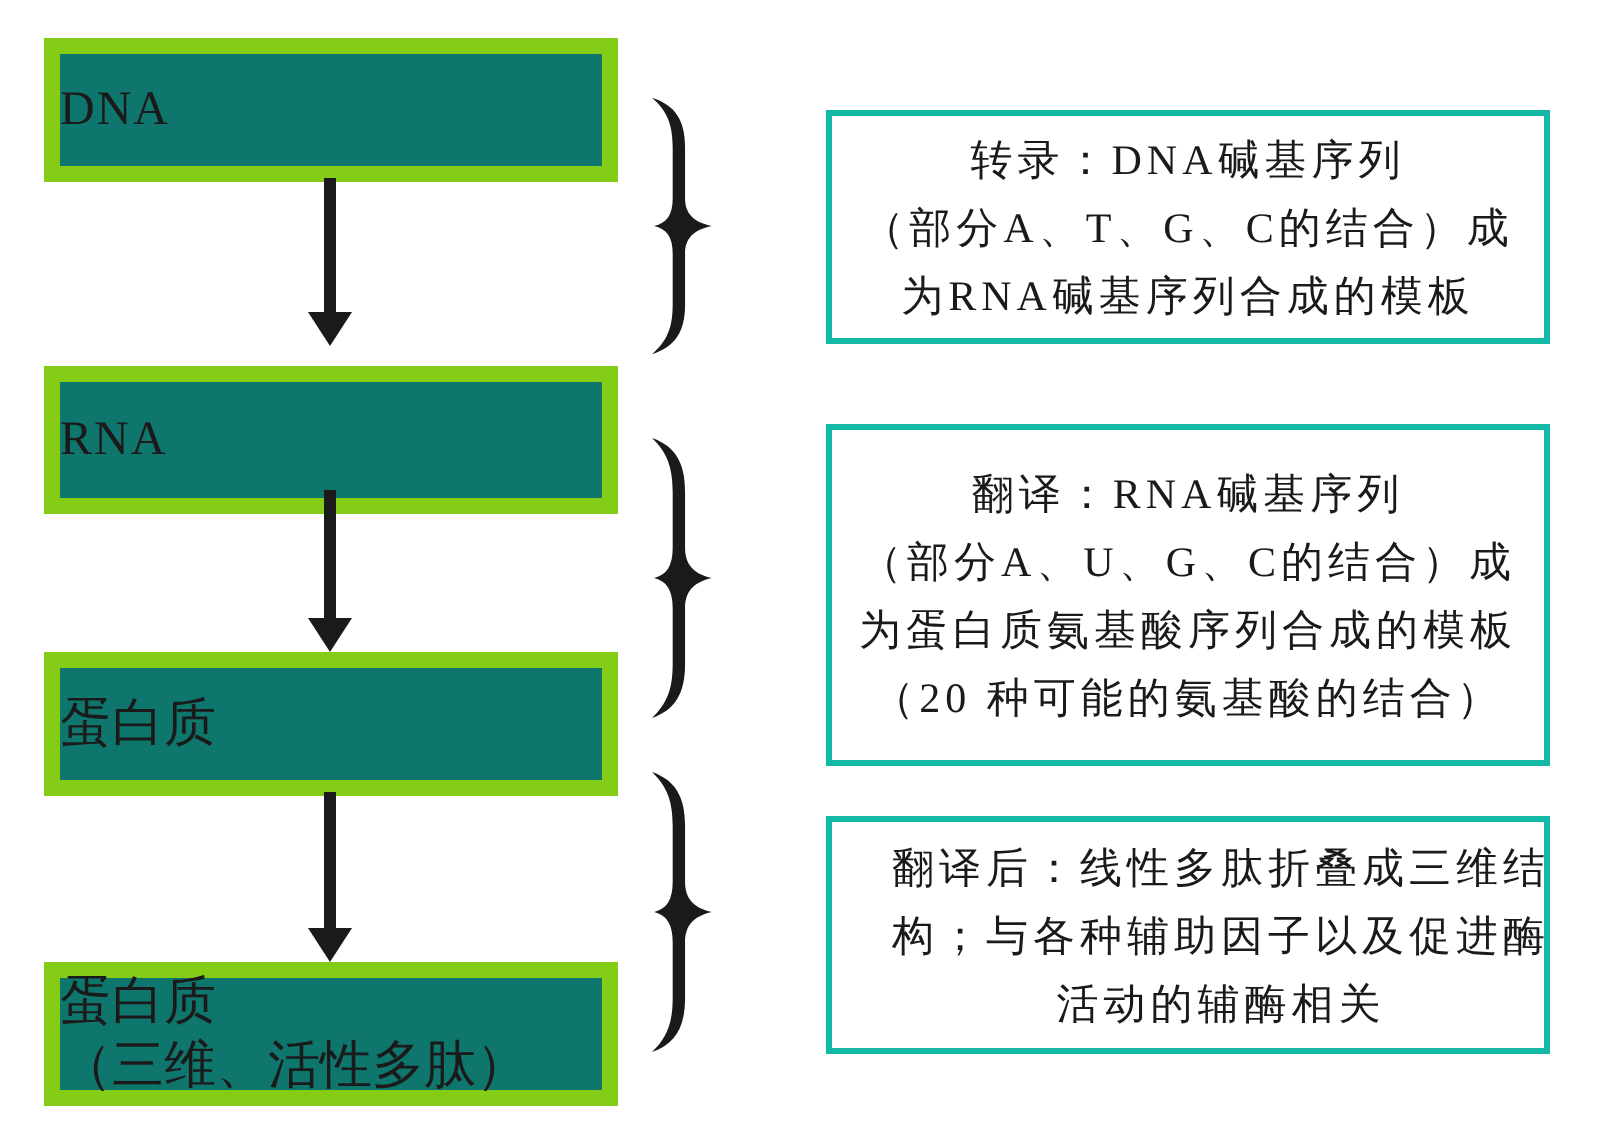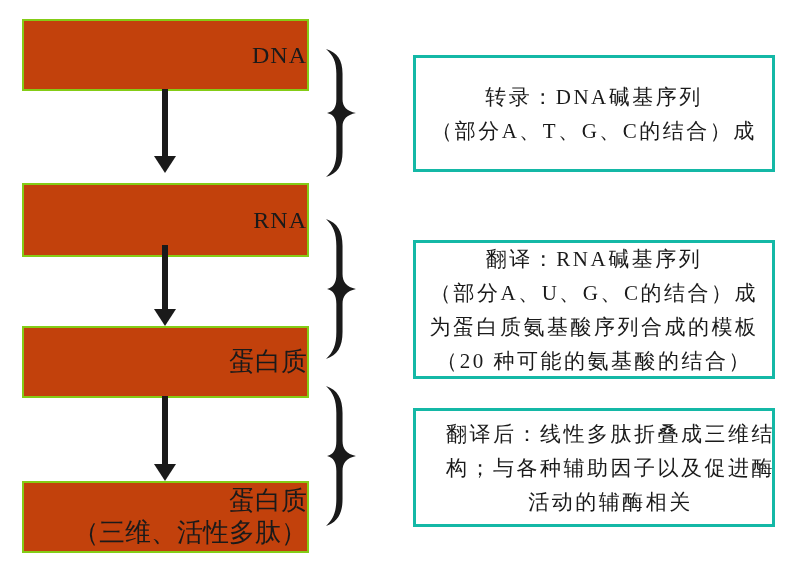--- a/index.html
+++ b/index.html
@@ -4,22 +4,22 @@
 <style>
   html,body { margin:0; padding:0; background:#ffffff; }
   .canvas {
     position:relative; width:800px; height:569px; background:#ffffff;
     font-family:"Liberation Serif","DejaVu Serif",serif; color:#1a1a1a;
     overflow:hidden;
   }
   
   .lbox {
     position:absolute; left:22px; width:287px; box-sizing:border-box;
-    border:2px solid #84cc16; background:#c2410c;
-    display:flex; flex-direction:column; align-items:flex-end; justify-content:center;
+    border:8px solid #84cc16; background:#0f766e;
+    display:flex; flex-direction:column; align-items:flex-start; justify-content:center;
     text-align:center;
   }
   #lbox1 { top:19px;  height:72px; }
   #lbox2 { top:183px; height:74px; }
   #lbox3 { top:326px; height:72px; }
   #lbox4 { top:481px; height:72px; }
   .lbox .line  { font-size:26px; line-height:32px; white-space:nowrap; }
   .lbox .latin { font-size:24px; letter-spacing:1px; }
   
   .shaft { position:absolute; left:162px; width:6px; background:#1a1a1a; }
@@ -41,21 +41,21 @@
   #brace3 { top:385px; height:142px; }
   .brace svg { display:block; width:100%; height:100%; }
   
   .rbox {
     position:absolute; left:413px; width:362px; box-sizing:border-box;
     border:3px solid #14b8a6; background:#ffffff;
     display:flex; flex-direction:column; align-items:center; justify-content:center;
     text-align:center;
   }
   #rbox1 { top:55px;  height:117px; }
-  #rbox2 { top:240px; height:139px; }
+  #rbox2 { top:212px; height:171px; }
   #rbox3 { top:408px; height:119px;padding-left:33px; }
   .rbox .line { font-size:21px; line-height:34px; letter-spacing:2.5px; white-space:nowrap; }
 </style>
 </head>
 <body>
 
 <div class="canvas">
 
   <div class="lbox" id="lbox1">
     <div class="line latin">DNA</div>
@@ -95,20 +95,21 @@
   </div>
   <div class="brace" id="brace3">
     <svg viewBox="0 0 32 142" preserveAspectRatio="none" aria-hidden="true">
       <path fill="#1a1a1a" d="M1 1 C12 5, 17 13, 17 28 L17 56 C17 64, 21 69, 30 71 C21 73, 17 78, 17 86 L17 114 C17 129, 12 137, 1 141 C8 134, 11 127, 11 114 L11 86 C11 77, 8 72.5, 2 71 C8 69.5, 11 65, 11 56 L11 28 C11 15, 8 8, 1 1 Z"></path>
     </svg>
   </div>
 
   <div class="rbox" id="rbox1">
     <div class="line">转录：DNA碱基序列</div>
     <div class="line">（部分A、T、G、C的结合）成</div>
+    <div class="line">为RNA碱基序列合成的模板</div>
   </div>
 
   <div class="rbox" id="rbox2">
     <div class="line">翻译：RNA碱基序列</div>
     <div class="line">（部分A、U、G、C的结合）成</div>
     <div class="line">为蛋白质氨基酸序列合成的模板</div>
     <div class="line">（20 种可能的氨基酸的结合）</div>
   </div>
 
   <div class="rbox" id="rbox3">

